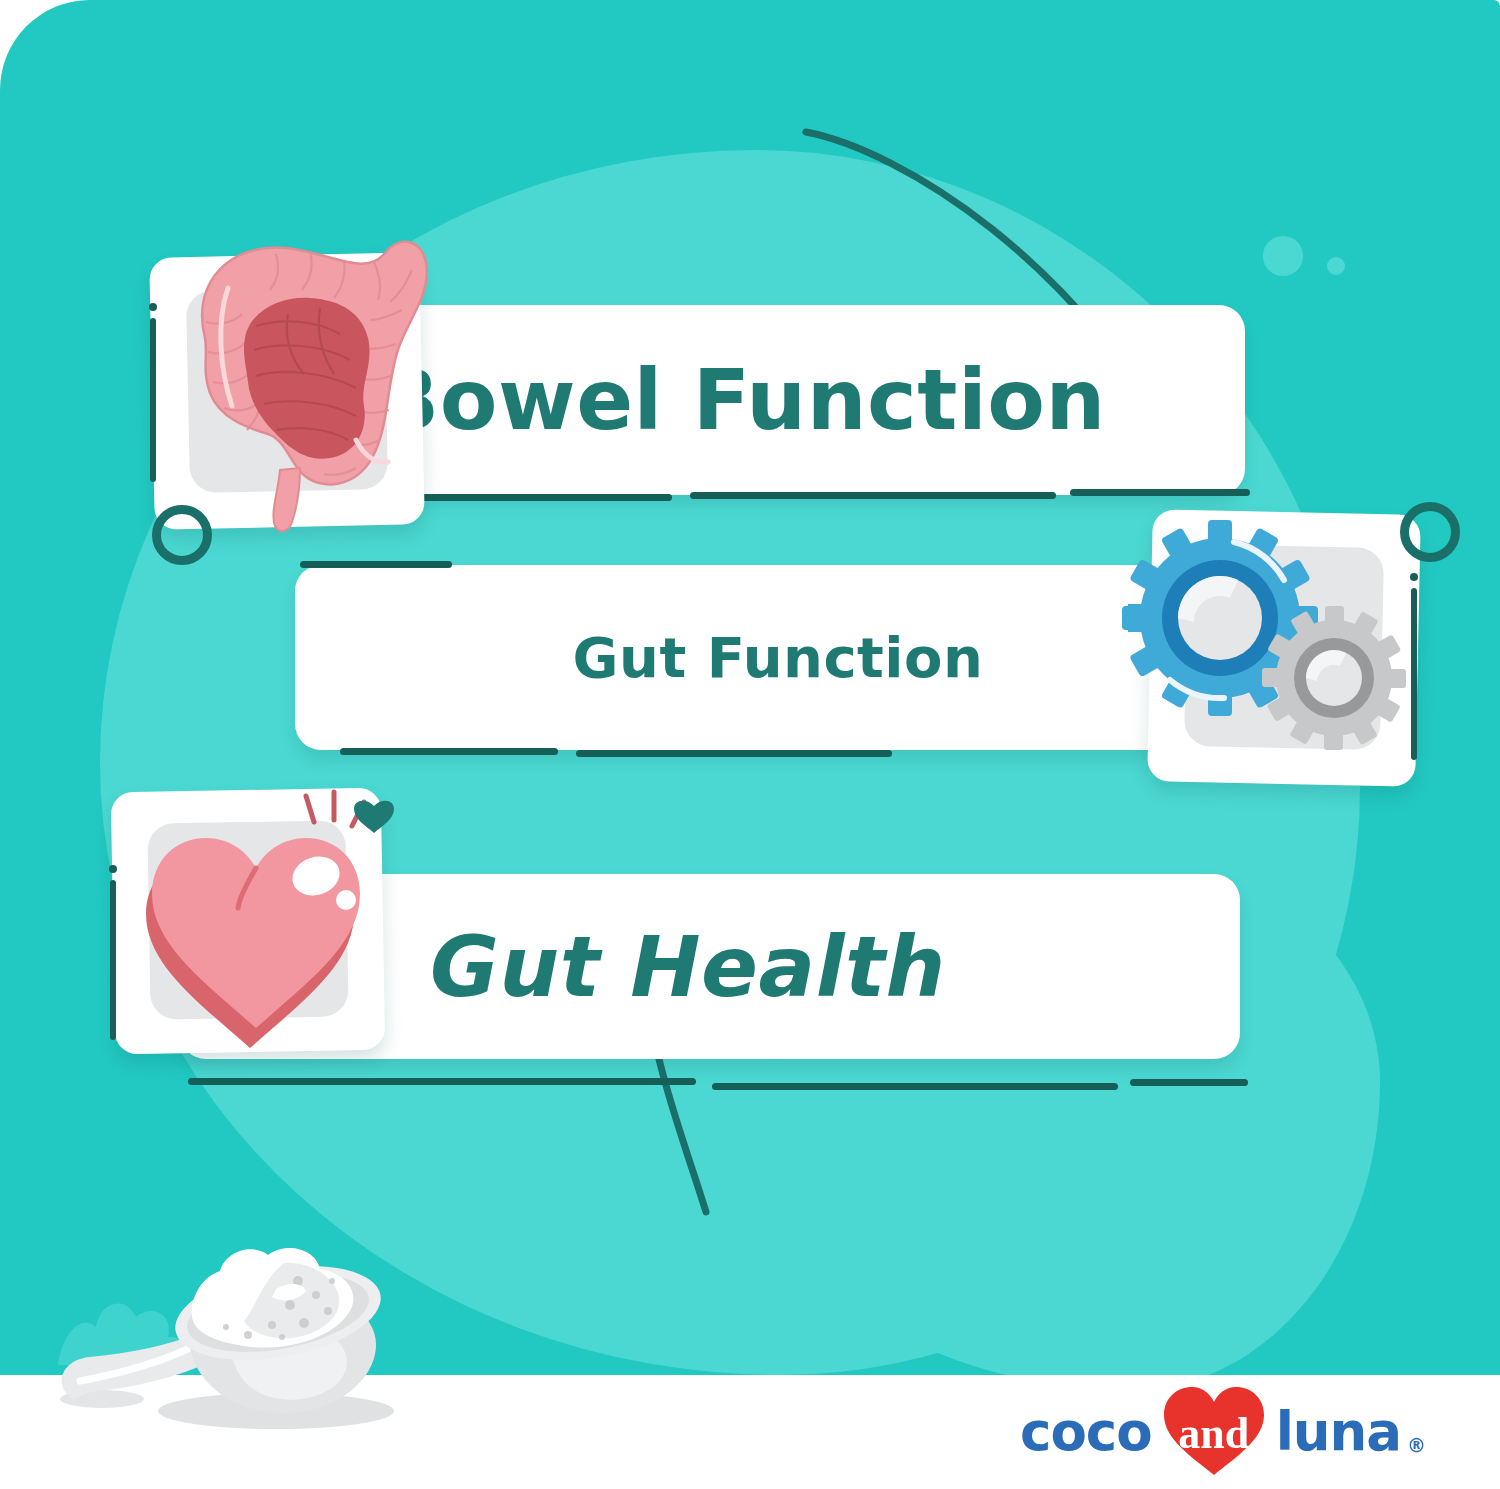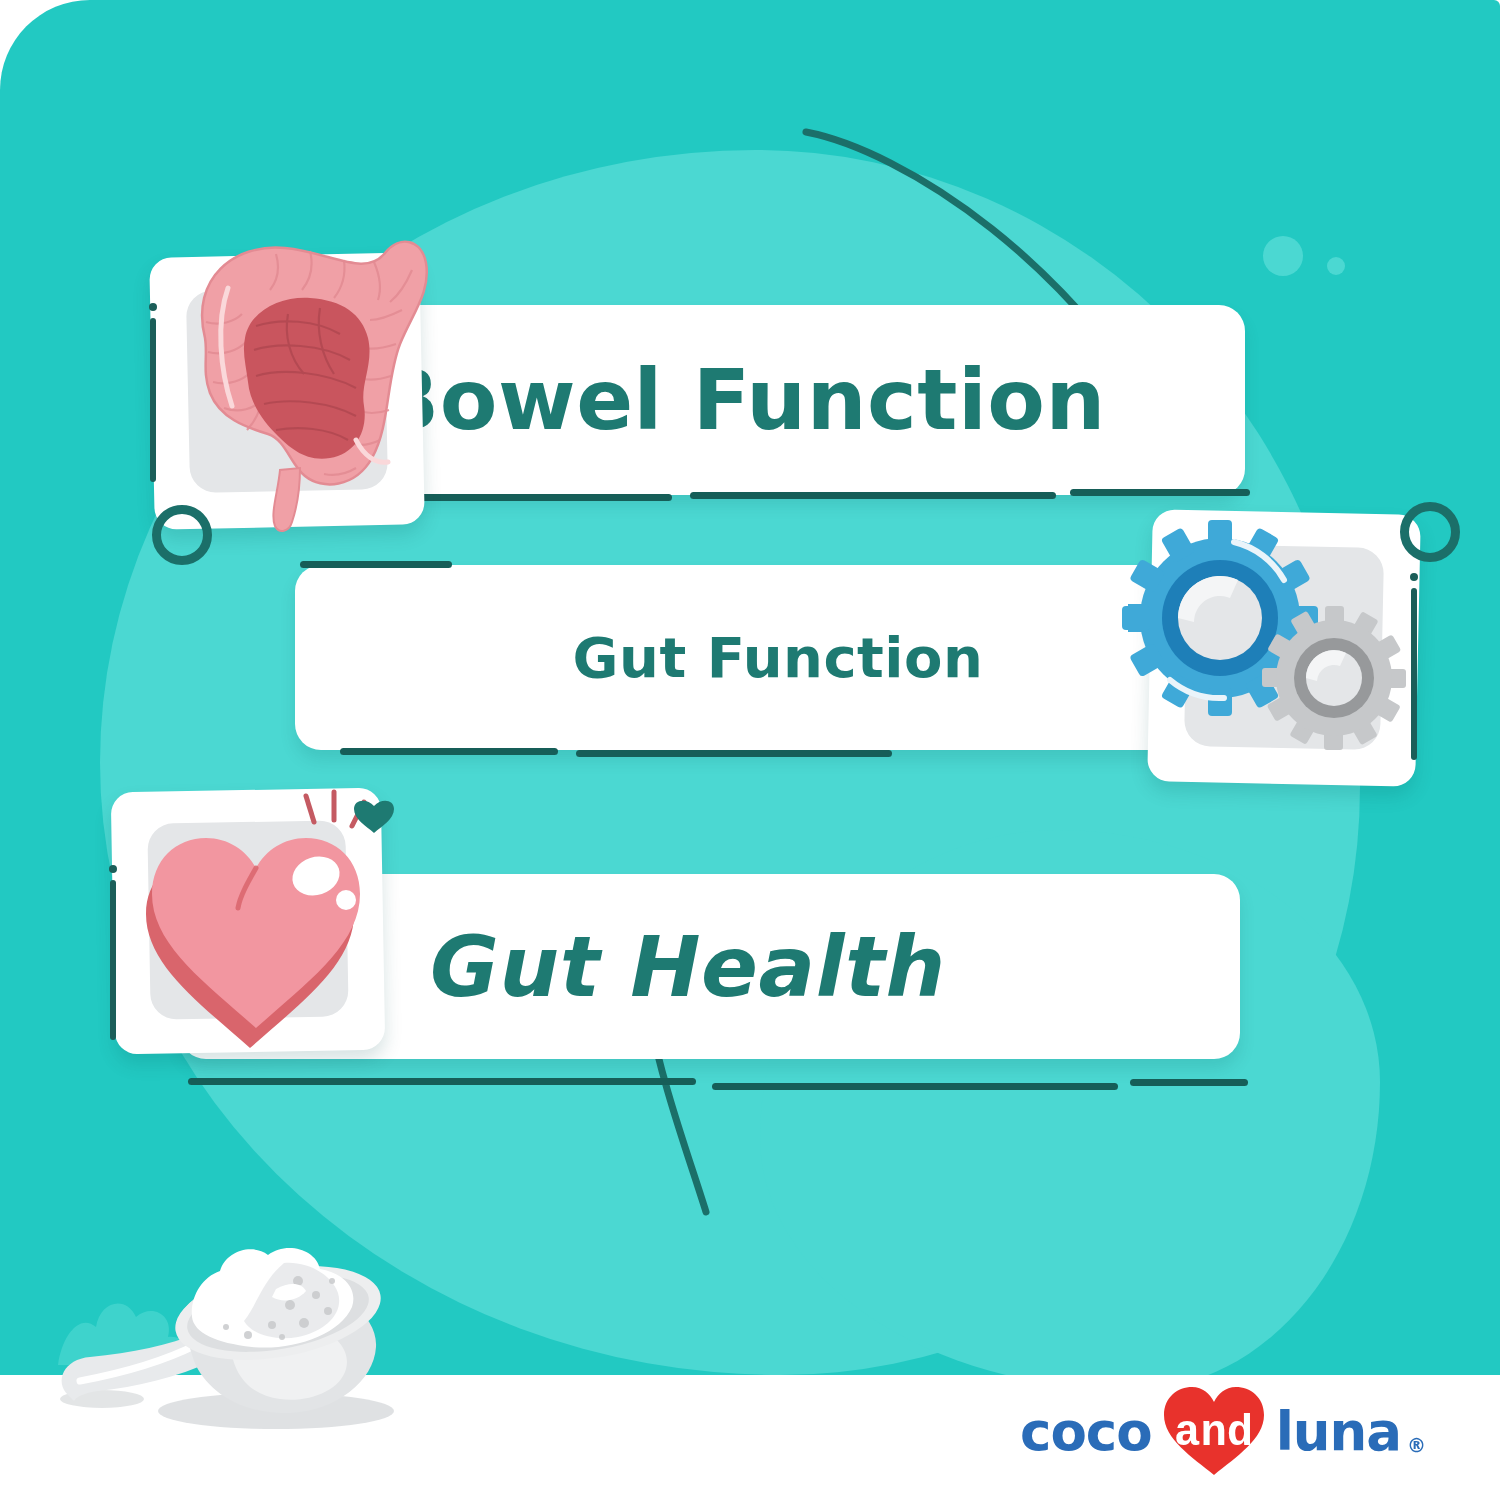--- a/index.html
+++ b/index.html
@@ -113,21 +113,21 @@
     font-weight:bold;font-size:53px;color:#2A6CB8;letter-spacing:-1px;
   }
   .logo-heart{
     position:relative;width:112px;height:96px;display:flex;align-items:center;justify-content:center;
   }
   .logo-heart .hshape{
     position:absolute;left:0;top:0;width:112px;height:96px;
   }
   .logo-heart .htext{
     position:relative;z-index:2;color:#ffffff;font-weight:bold;font-size:44px;
-    font-family:Liberation Mono, monospace;
+    font-family:Liberation Serif, serif;
     transform:translateY(2px);
   }
   .reg{
     font-size:19px;color:#2A6CB8;font-weight:bold;align-self:flex-end;
     transform:translateY(-8px);
   }
 
   
   .scoop-wrap{position:absolute;left:40px;top:1185px;width:420px;height:260px;}
 </style>

